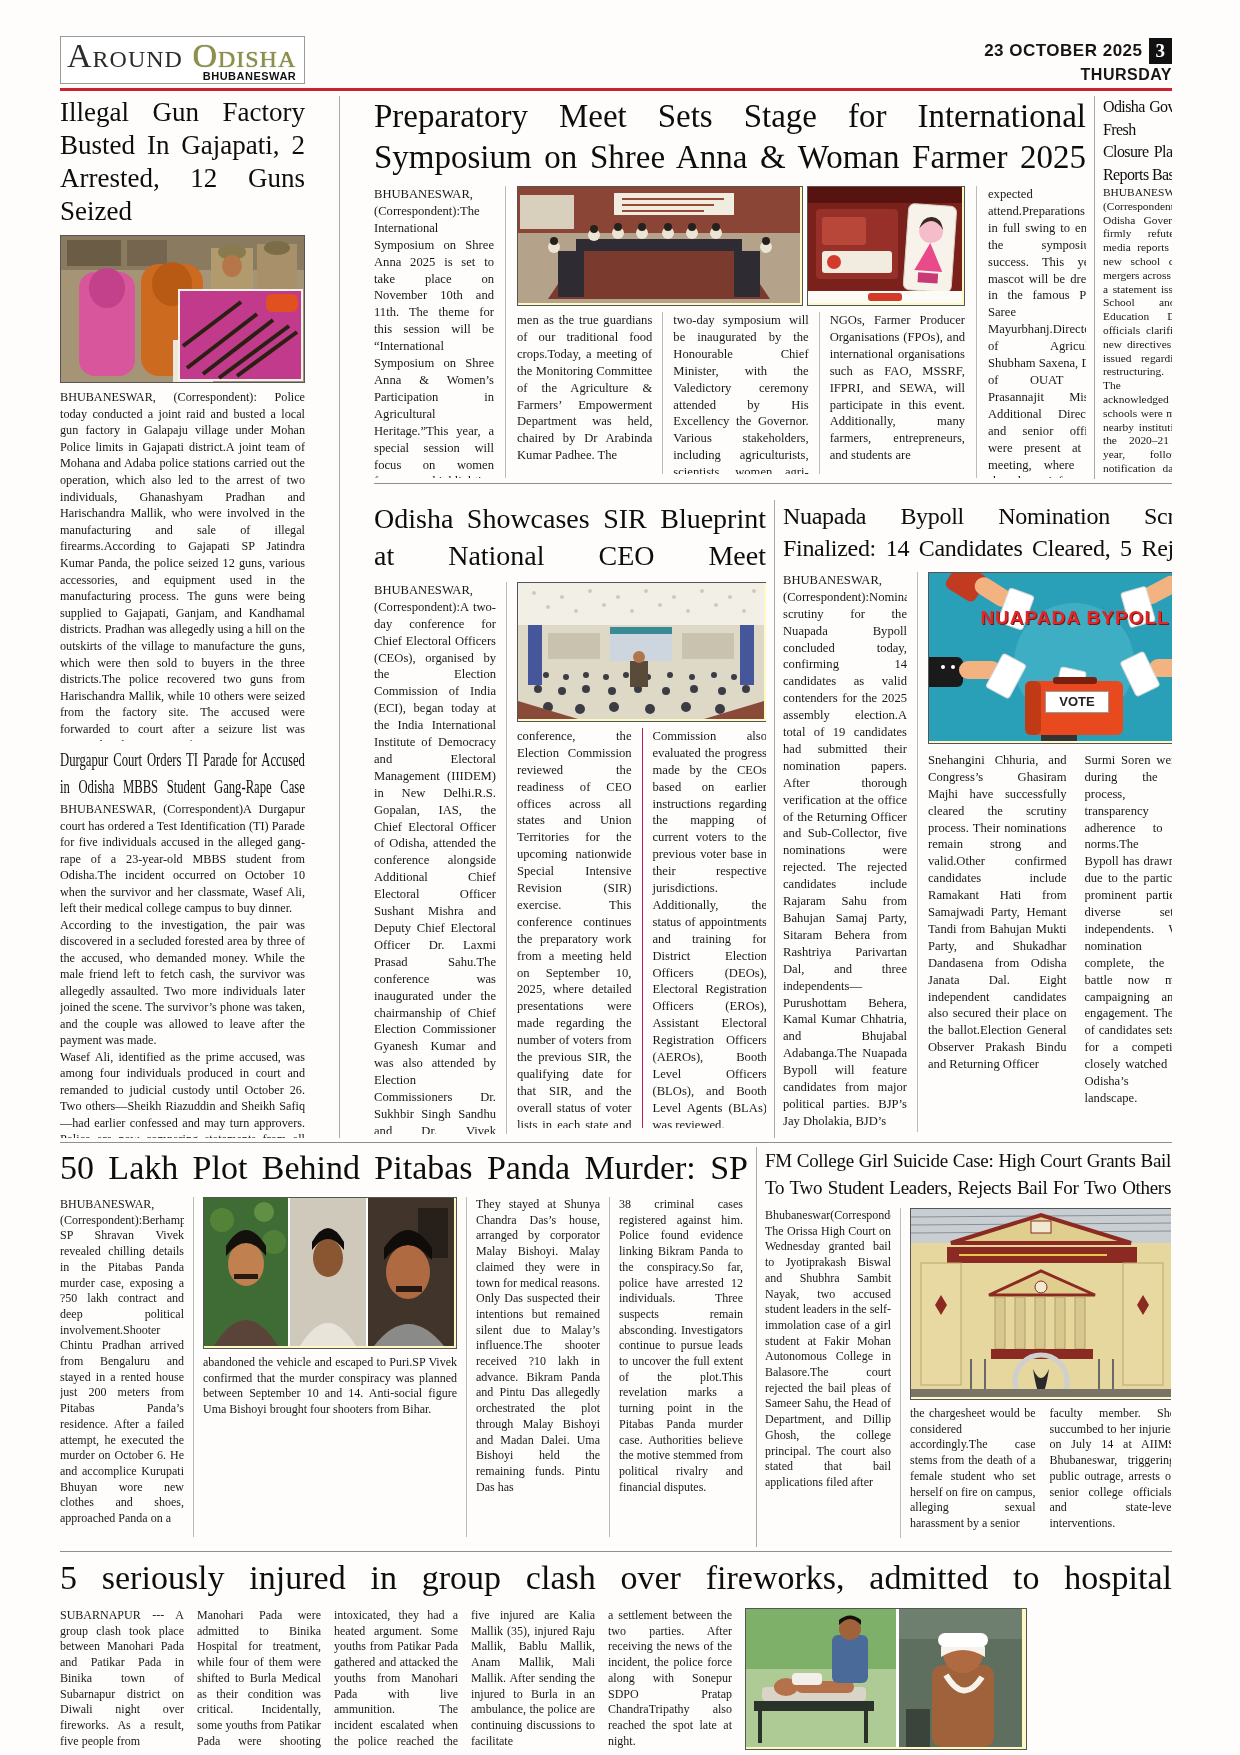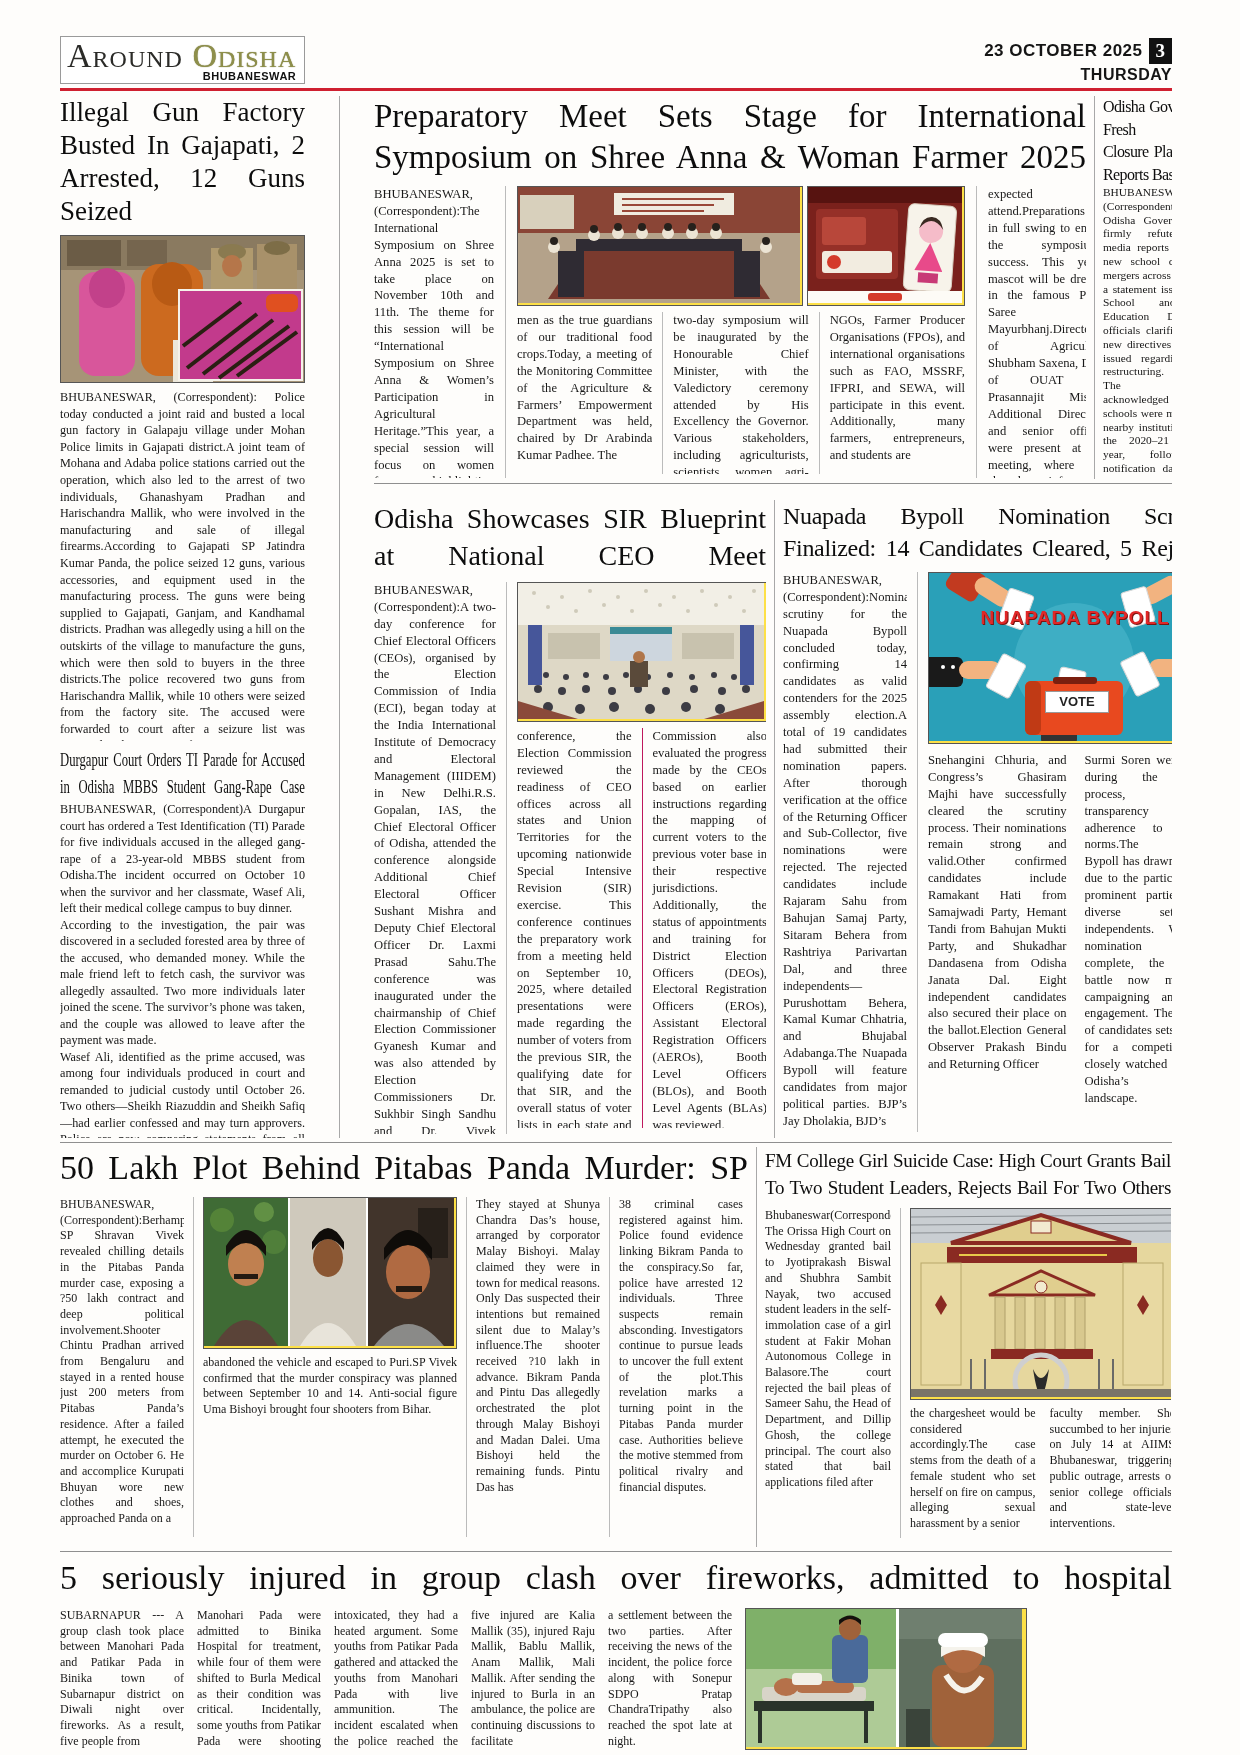--- a/index.html
+++ b/index.html
@@ -20,21 +20,21 @@
   .pagenum{display:inline-block;background:#111;color:#fff;font-size:19px;font-weight:bold;
            padding:2px 7px;font-family:"Liberation Serif",serif;}
   .day-text{font-weight:bold;font-size:16px;letter-spacing:.5px;margin-top:2px;}
   .red-rule{height:3px;background:#cf2030;margin:4px 0 5px 0;}
 
   
   .hl{font-weight:normal;color:#0d0d0d;text-align:justify;text-align-last:justify;margin:0;}
   .ncol{font-size:12.6px;line-height:16.9px;text-align:justify;overflow:hidden;color:#181818;}
   .vr{width:1px;background:#a8a8a8;flex:0 0 1px;margin:0 8px;}
   .hr1{height:1px;background:#8f8f8f;margin:4px 0;}
-  .img-frame{border:1px solid #555;background:#fde047;overflow:hidden;position:relative;}
+  .img-frame{border:1px solid #555;background:#fef9c3;overflow:hidden;position:relative;}
   svg{display:block;}
 
   
   .grid-a{display:flex;height:1042px;overflow:hidden;gap:26px;}
   .col-left{flex:0 0 245px;overflow:hidden;}
   .center-right{flex:1 1 auto;display:flex;flex-direction:column;}
   .row-top{display:flex;height:384px;overflow:hidden;}
   .row-bottom{display:flex;height:640px;overflow:hidden;margin-top:12px;}
 
   

